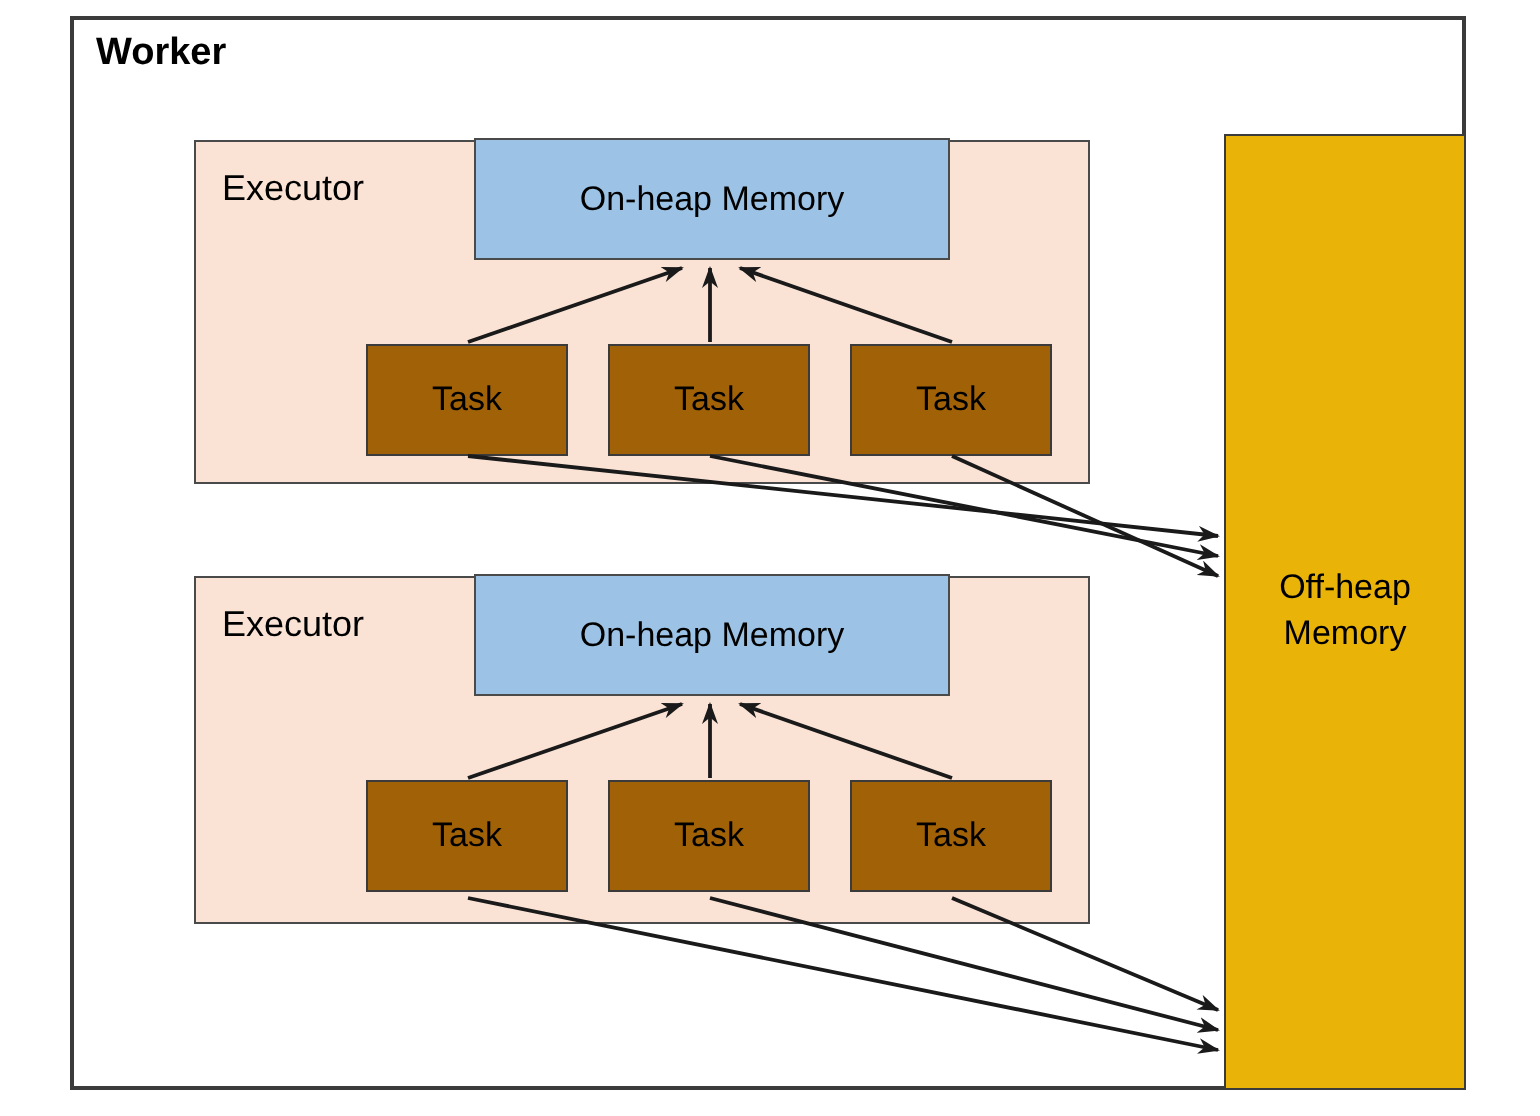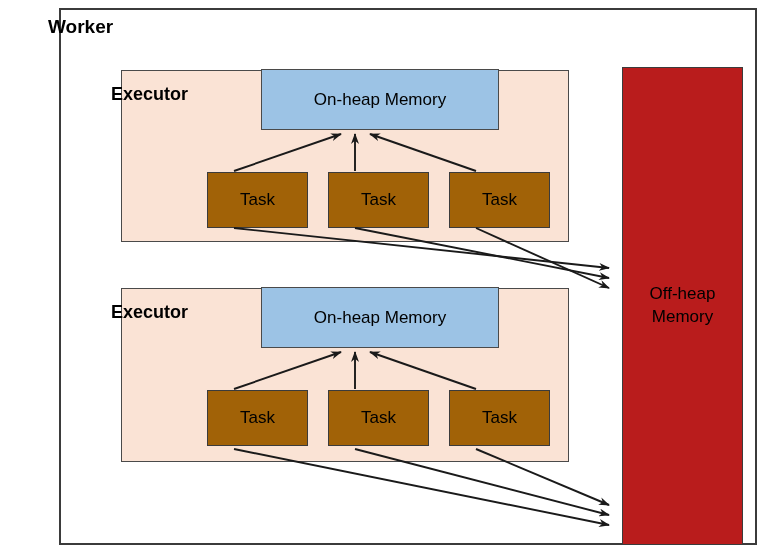--- a/index.html
+++ b/index.html
@@ -1,21 +1,21 @@
 <!DOCTYPE html>
 <html><head>
 <meta charset="utf-8">
 <style>
   html,body{margin:0;padding:0;background:#ffffff;}
   body{width:770px;height:558px;position:relative;overflow:hidden;
        font-family:"Liberation Sans", sans-serif;}
   #stage{position:absolute;left:0;top:0;width:770px;height:408px;}
 
   .box{position:absolute;box-sizing:border-box;display:flex;
-       align-items:center;justify-content:center;text-align:center;margin-left:24px;}
+       align-items:center;justify-content:center;text-align:center;}
 
   
   #worker-box{
     left:35px;top:8px;width:698px;height:537px;
     border:2px solid #3b3b3b;background:#ffffff;
   }
   #worker-label{
     position:absolute;left:48px;top:16px;
     font-size:19px;font-weight:bold;color:#000000;
     letter-spacing:0px;
@@ -23,21 +23,21 @@
 
   
   .executor-panel{
     background:#FAE3D5;border:1.5px solid #4a4a4a;
     left:97px;width:448px;
   }
   #executor-1{top:70px;height:172px;}
   #executor-2{top:288px;height:174px;}
   .executor-label{
     position:absolute;left:14px;top:14px;
-    font-size:18px;font-weight:bold;color:#000000;
+    font-size:18px;font-weight:normal;color:#000000;
   }
 
   
   .onheap{
     background:#9CC3E5;border:1.5px solid #4a4a4a;
     left:237px;width:238px;height:61px;
     font-size:17px;color:#000000;
   }
   #onheap-1{top:69px;}
   #onheap-2{top:287px;}
@@ -48,22 +48,22 @@
     width:101px;height:56px;font-size:17px;color:#000000;
   }
   .task-r1{top:172px;}
   .task-r2{top:390px;}
   .task-c1{left:183px;}
   .task-c2{left:304px;}
   .task-c3{left:425px;}
 
   
   #offheap-box{
-    left:598px;top:67px;width:121px;height:478px;
-    background:#b91c1c;border:1.5px solid #3b3b3b;
+    left:612px;top:67px;width:121px;height:478px;
+    background:#eab308;border:1.5px solid #3b3b3b;
     font-size:17px;line-height:1.35;color:#000000;
     flex-direction:column;
     align-items:center;
   }
 
   
   #arrows{position:absolute;left:0;top:0;width:770px;height:558px;
           pointer-events:none;}
 </style>
 </head>

